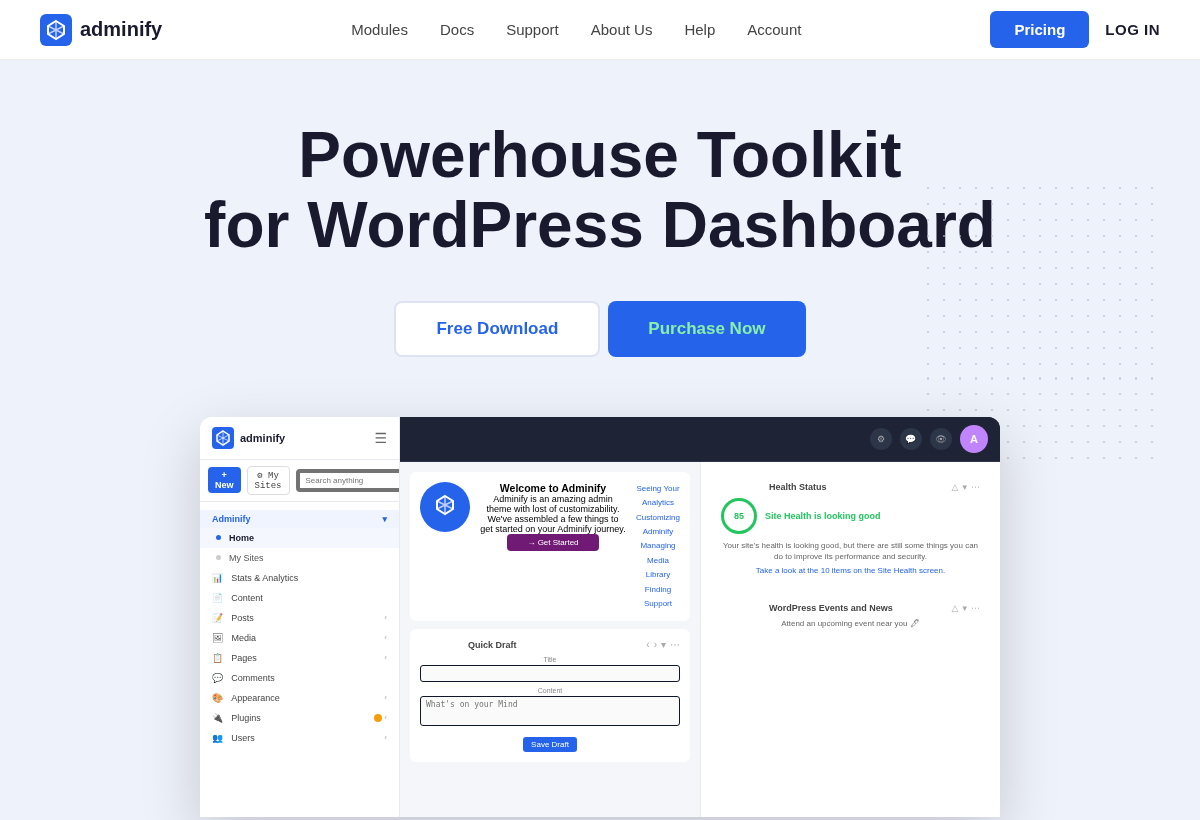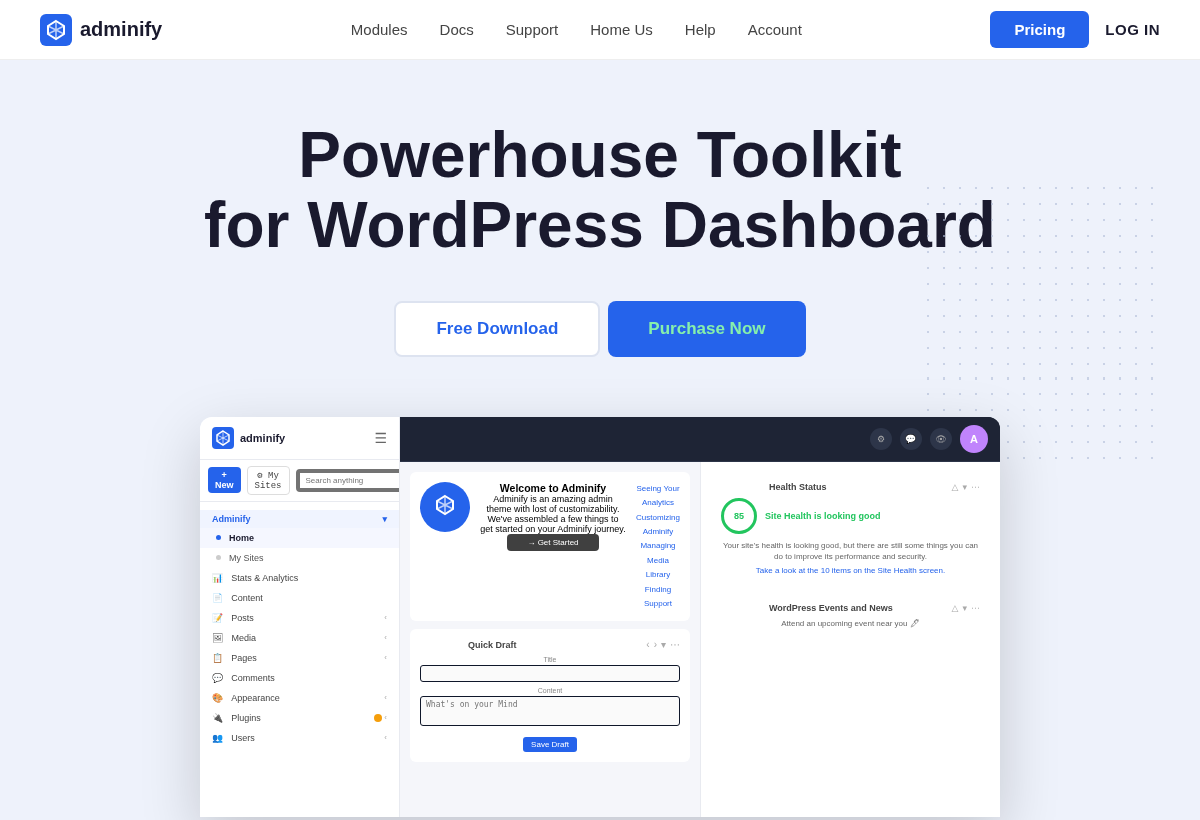--- a/index.html
+++ b/index.html
@@ -320,21 +320,21 @@
     .welcome-logo {
       width: 50px; height: 50px;
       border-radius: 50%;
       background: #2563eb;
       display: flex;
       align-items: center;
       justify-content: center;
       flex-shrink: 0;
     }
     .get-started-btn {
-      background: #404040;
+      background: #701a75;
       color: #fff;
       border: none;
       border-radius: 4px;
       font-size: 8px;
       padding: 4px 20px;
       cursor: pointer;
     }
     .welcome-links { font-size: 8px; color: #2563eb; line-height: 1.8; }
     .draft-field { margin-bottom: 5px; }
     .draft-field label { font-size: 7px; color: #888; display: block; margin-bottom: 2px; }
@@ -421,21 +421,21 @@
       <path d="M16 7 L24 12 L24 20 L16 25 L8 20 L8 12 Z" fill="none" stroke="white" stroke-width="2"></path>
       <path d="M16 7 L16 25 M8 12 L24 20 M24 12 L8 20" stroke="white" stroke-width="1.5" opacity="0.7"></path>
     </svg>
     <span class="logo-text">adminify</span>
   </div>
 
   <ul class="navbar-links">
     <li><a href="#">Modules</a></li>
     <li><a href="#">Docs</a></li>
     <li><a href="#">Support</a></li>
-    <li><a href="#">Home Us</a></li>
+    <li><a href="#">About Us</a></li>
     <li><a href="#">Help</a></li>
     <li><a href="#">Account</a></li>
   </ul>
 
   <div class="navbar-right">
     <button class="btn-pricing">Pricing</button>
     <button class="btn-login">LOG IN</button>
   </div>
 </nav>
 

